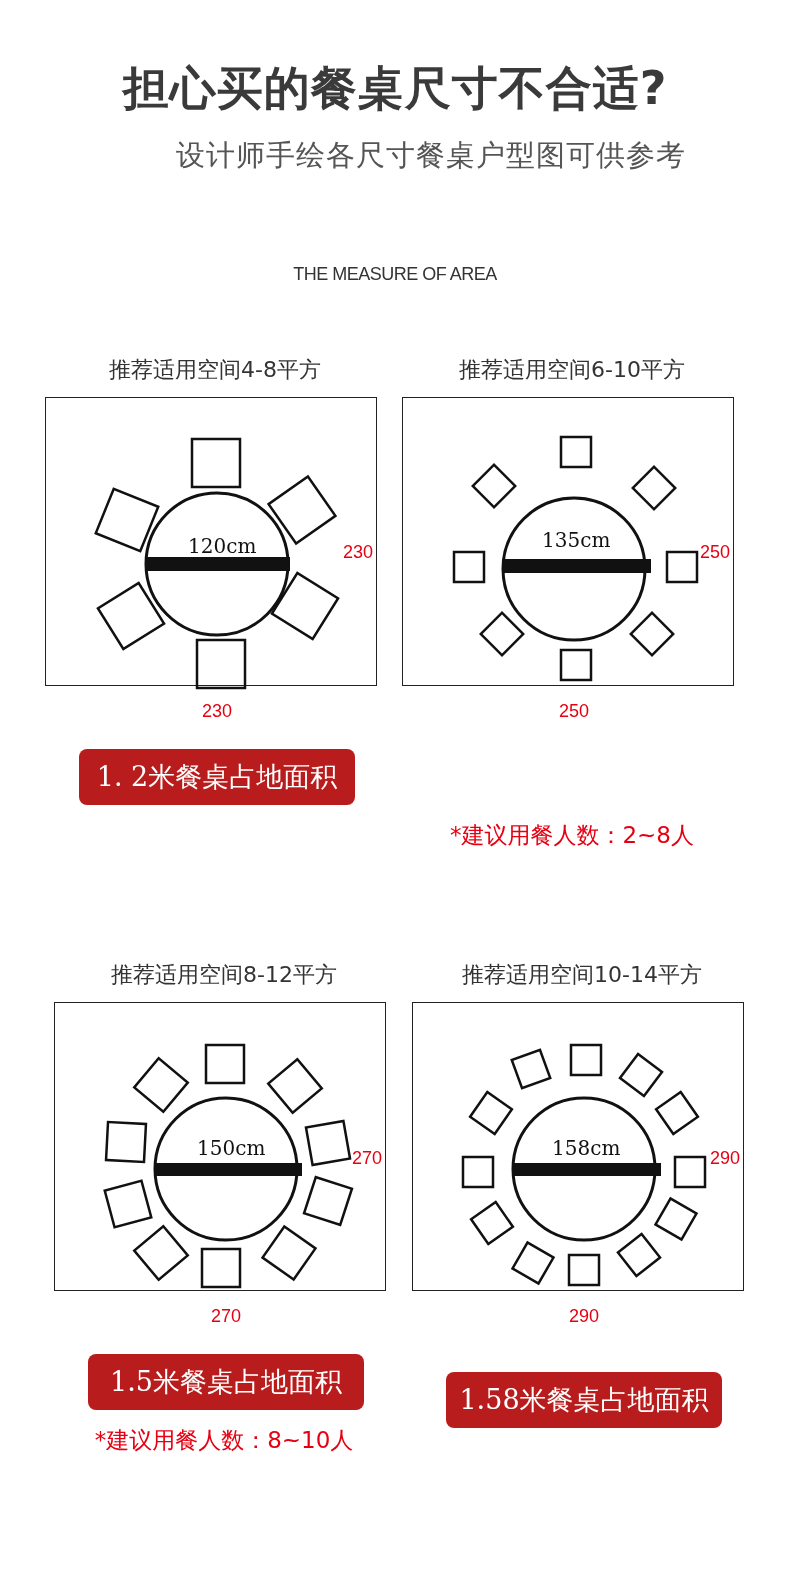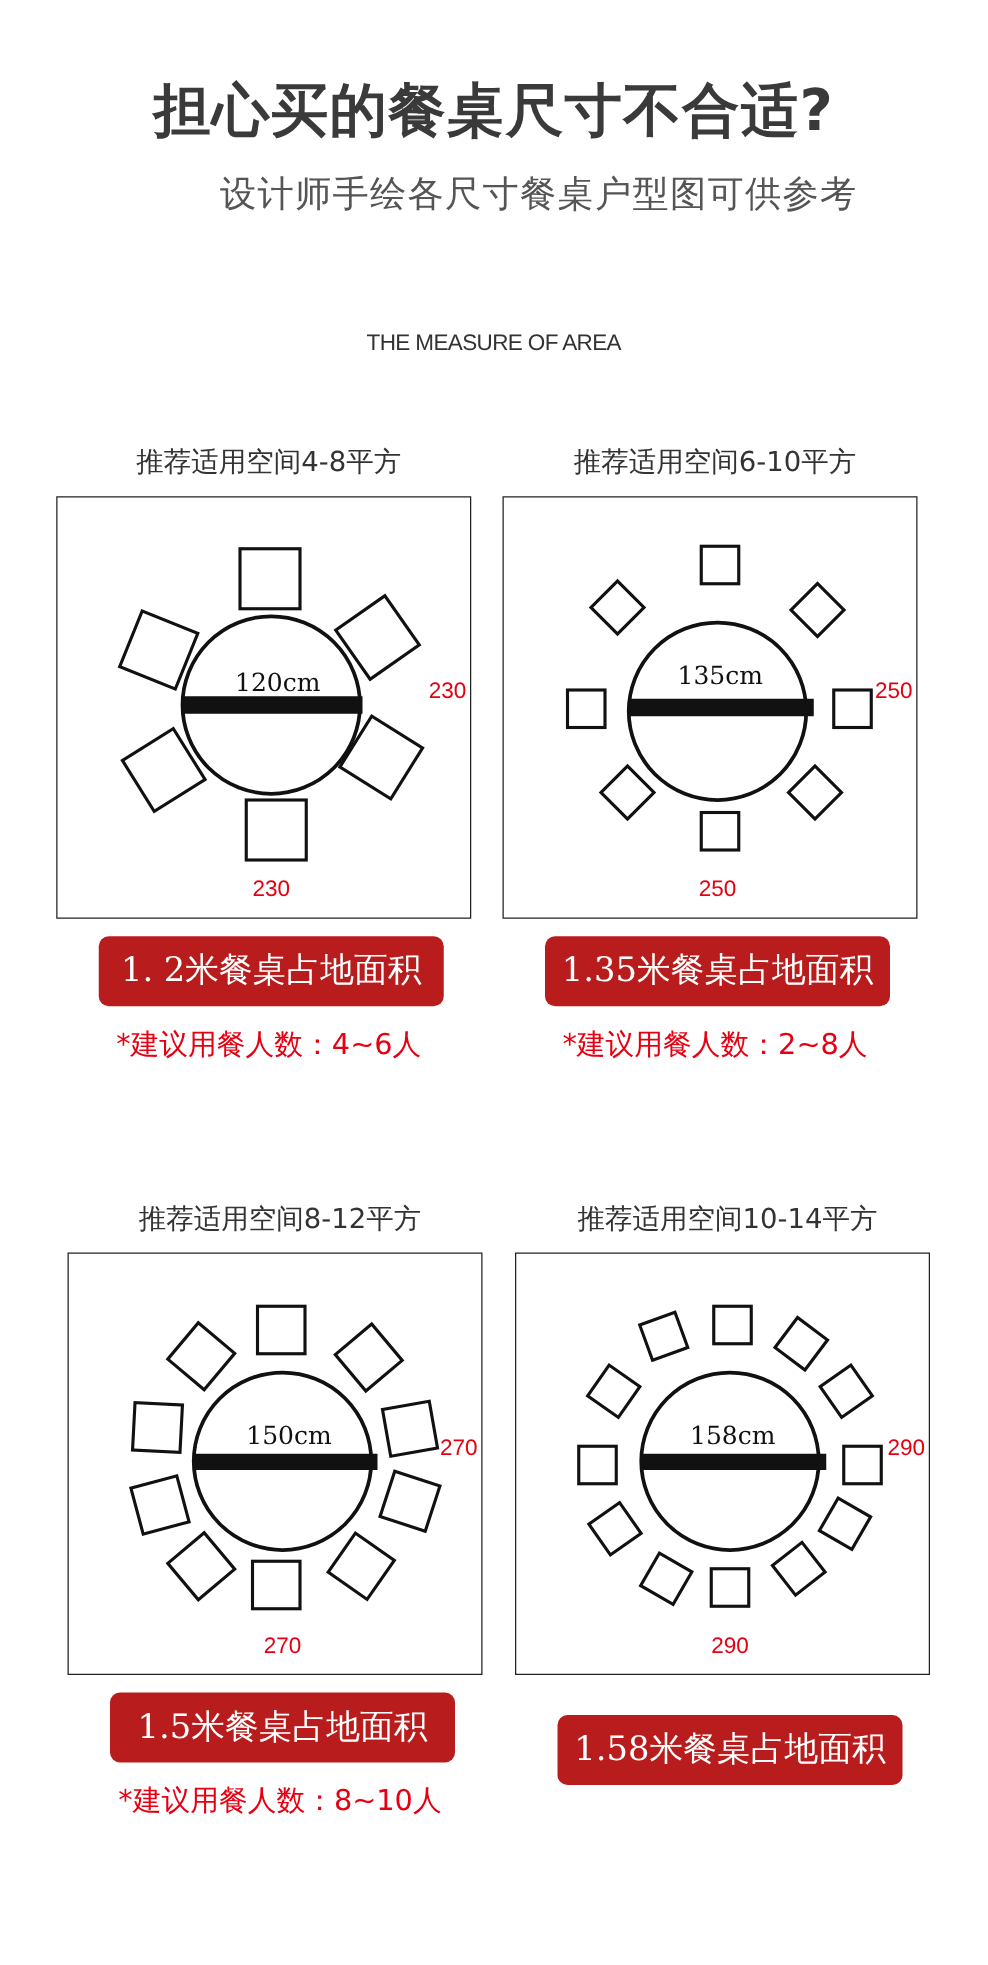--- a/index.html
+++ b/index.html
@@ -7,21 +7,21 @@
          font-family: "DejaVu Sans", "Liberation Sans", sans-serif; }
   .title { position: absolute; left: 0; width: 790px; top: 58px; text-align: center;
            font-size: 46px; font-weight: bold; color: #3a3a3a; letter-spacing: 1px; }
   .subtitle { position: absolute; left: 0; width: 790px; top: 136px; text-align: center;
               font-size: 29px; color: #555555; letter-spacing: 1px; padding-left: 36px; }
   .eng { position: absolute; left: 0; width: 790px; top: 216px; text-align: center;
          font-size: 18px; color: #333333; font-family: "Liberation Sans", sans-serif; letter-spacing: -0.5px; margin-top: 48px; }
   .card { position: absolute; width: 350px; }
   .card-heading { position: absolute; left: 0; width: 100%; top: 0; text-align: center;
                   font-size: 22px; color: #333333; }
-  .plan { position: absolute; left: 5px; top: 42px; width: 332px; height: 338px;
+  .plan { position: absolute; left: 5px; top: 42px; width: 332px; height: 289px;
           border: 1px solid #222; box-sizing: border-box; background: #fff; padding-left: 20px; }
   .plan svg { position: absolute; left: 0; top: 0; }
   .dim { position: absolute; color: #e60012; font-size: 18px; font-family: "Liberation Sans", sans-serif; }
   .badge { position: absolute; height: 56px; width: 276px; background: #b91c1c; border-radius: 8px;
            color: #ffffff; font-size: 27px; text-align: center; line-height: 56px;
            font-family: "DejaVu Serif", "Liberation Serif", serif; }
   .note { position: absolute; width: 350px; text-align: center; color: #e60012; font-size: 23px; }
 </style>
 </head>
 <body>
@@ -41,21 +41,20 @@
       <rect x="-24" y="-24" width="48" height="48" fill="none" stroke="#111" stroke-width="2.5" transform="translate(81,122) rotate(22)"></rect>
       <rect x="-24" y="-24" width="48" height="48" fill="none" stroke="#111" stroke-width="2.5" transform="translate(256,112) rotate(-35)"></rect>
       <rect x="-24" y="-24" width="48" height="48" fill="none" stroke="#111" stroke-width="2.5" transform="translate(85,218) rotate(-32)"></rect>
       <rect x="-24" y="-24" width="48" height="48" fill="none" stroke="#111" stroke-width="2.5" transform="translate(259,208) rotate(32)"></rect>
     </svg>
     <div class="dim" style="left:142px; top:136px; color:#111; font-size:20px; font-family:'DejaVu Serif',serif;">120cm</div>
     <div class="dim" style="left:297px; top:144px;">230</div>
     <div class="dim" style="left:156px; top:303px;">230</div>
   </div>
   <div class="badge" style="left:39px; top:394px;">1. 2米餐桌占地面积</div>
-  <div class="note" style="left:0; top:465px;">*建议用餐人数：4~6人</div>
 </div>
 
 <div class="card" style="left:397px; top:355px; height:500px;">
   <div class="card-heading">推荐适用空间6-10平方</div>
   <div class="plan">
     <svg width="332" height="332" viewBox="0 0 332 332">
       <circle cx="171" cy="171" r="71" fill="none" stroke="#111" stroke-width="3"></circle>
       <rect x="100" y="161" width="148" height="14" fill="#111"></rect>
       <rect x="158" y="39" width="30" height="30" fill="none" stroke="#111" stroke-width="2.5"></rect>
       <rect x="158" y="252" width="30" height="30" fill="none" stroke="#111" stroke-width="2.5"></rect>
@@ -63,21 +62,20 @@
       <rect x="264" y="154" width="30" height="30" fill="none" stroke="#111" stroke-width="2.5"></rect>
       <rect x="-15" y="-15" width="30" height="30" fill="none" stroke="#111" stroke-width="2.5" transform="translate(91,88) rotate(45)"></rect>
       <rect x="-15" y="-15" width="30" height="30" fill="none" stroke="#111" stroke-width="2.5" transform="translate(251,90) rotate(45)"></rect>
       <rect x="-15" y="-15" width="30" height="30" fill="none" stroke="#111" stroke-width="2.5" transform="translate(99,236) rotate(45)"></rect>
       <rect x="-15" y="-15" width="30" height="30" fill="none" stroke="#111" stroke-width="2.5" transform="translate(249,236) rotate(45)"></rect>
     </svg>
     <div class="dim" style="left:139px; top:130px; color:#111; font-size:20px; font-family:'DejaVu Serif',serif;">135cm</div>
     <div class="dim" style="left:297px; top:144px;">250</div>
     <div class="dim" style="left:156px; top:303px;">250</div>
   </div>
-  <div class="badge" style="left:39px; top:394px;">1.35米餐桌占地面积</div>
   <div class="note" style="left:0; top:465px;">*建议用餐人数：2~8人</div>
 </div>
 
 <div class="card" style="left:49px; top:960px; height:500px;">
   <div class="card-heading">推荐适用空间8-12平方</div>
   <div class="plan">
     <svg width="332" height="332" viewBox="0 0 332 332">
       <circle cx="171" cy="166" r="71" fill="none" stroke="#111" stroke-width="3"></circle>
       <rect x="100" y="160" width="147" height="13" fill="#111"></rect>
       <rect x="151" y="42" width="38" height="38" fill="none" stroke="#111" stroke-width="2.5"></rect>

